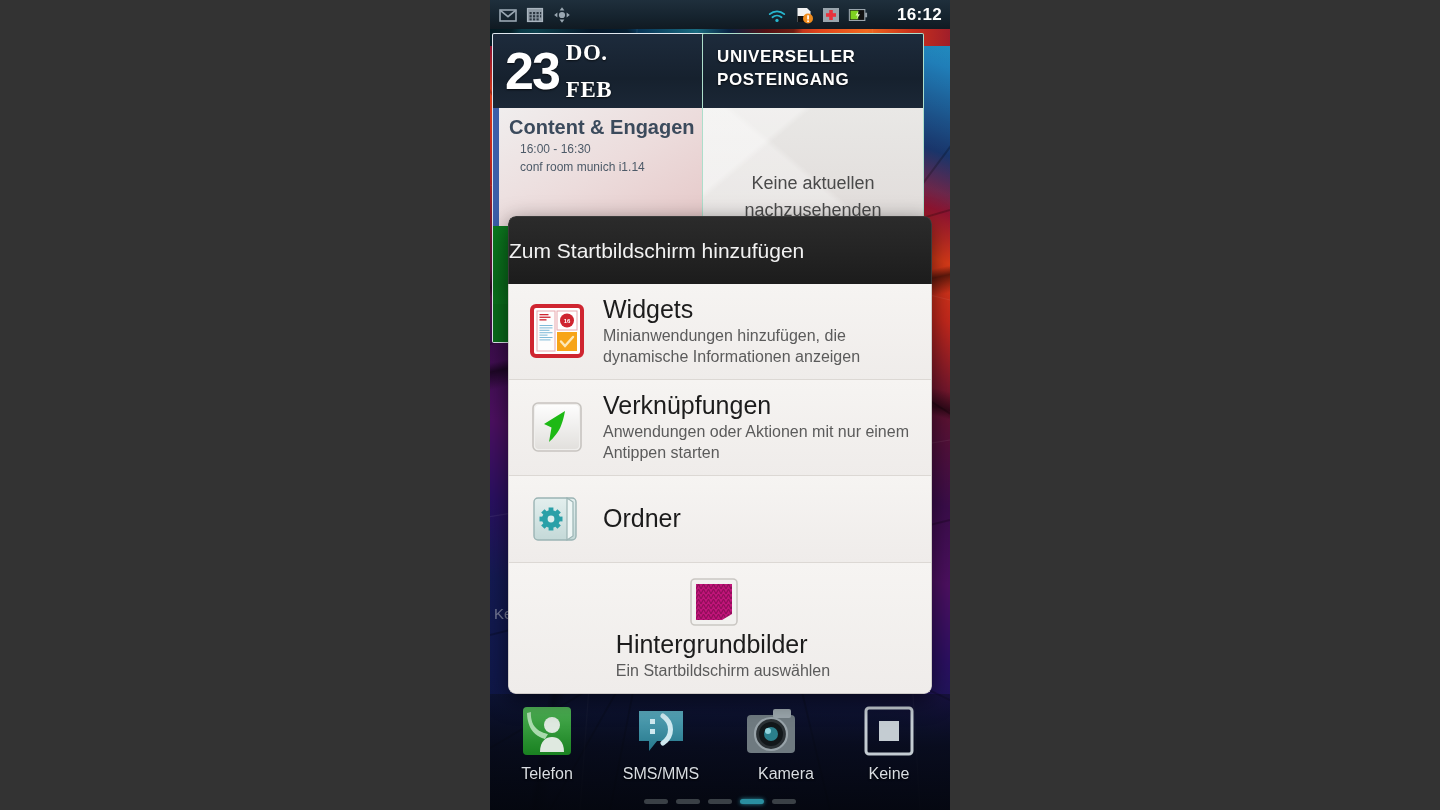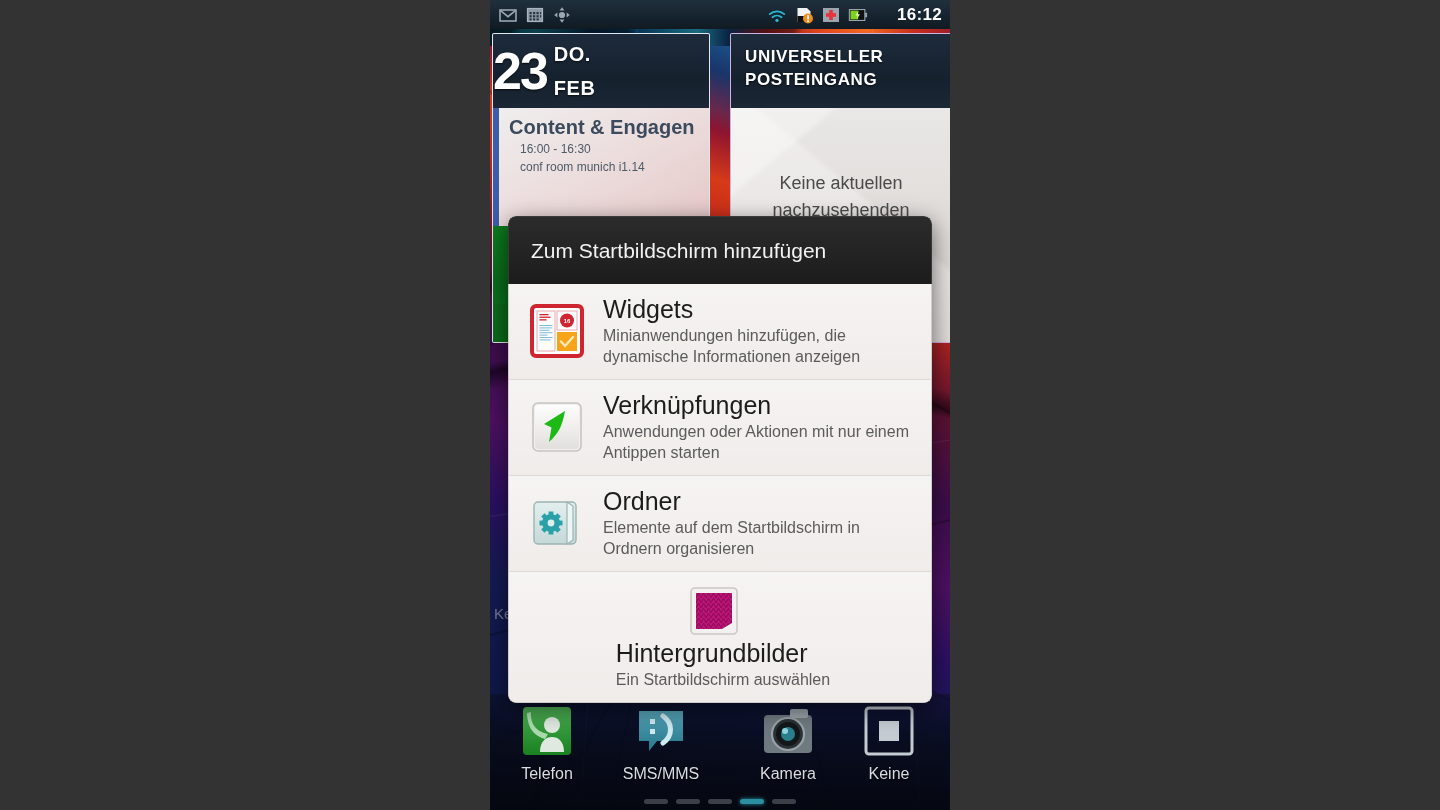--- a/index.html
+++ b/index.html
@@ -98,32 +98,34 @@
     z-index: 5;
   }
   #widget-cal {
     left: 2px; top: 33px; width: 218px; height: 310px;
     background: #eceaea;
   }
   #widget-cal .wtop {
     height: 74px;
     background: linear-gradient(180deg, #1d2b3c 0%, #16212e 60%, #1b2736 100%);
     display: flex; align-items: center;
+    padding-left: 12px;
     box-sizing: border-box;
   }
   #cal-day {
     color: #ffffff; font-size: 52px; font-weight: bold;
     line-height: 52px; letter-spacing: -2px;
     text-shadow: 0 1px 2px rgba(0,0,0,0.7);
   }
   #cal-dm { margin-left: 7px; line-height: 1.0; }
   #cal-dow, #cal-mon {
-    color: #ffffff; font-size: 20px; font-weight: bold;
+    color: #ffffff; font-size: 23px; font-weight: bold;
     letter-spacing: 0.5px; display: block;
     text-shadow: 0 1px 2px rgba(0,0,0,0.7);
+    font-family: Liberation Serif, serif;
   }
   #cal-mon { margin-top: 14px; }
   #widget-cal .wbody {
     position: relative;
     height: 234px;
     background: linear-gradient(150deg, #f0eeee 0%, #ecdcdc 35%, #e6c9c9 65%, #e2bdbd 100%);
     padding: 8px 0 0 7px;
     box-sizing: border-box;
   }
   #widget-cal .wbody::before {
@@ -142,22 +144,22 @@
   #cal-green {
     position: absolute; left: 0; top: 118px; width: 24px; height: 116px;
     background: linear-gradient(180deg,#0c7a1f 0%, #0a6b1b 50%, #0c7a1f 100%);
   }
   #cal-green2 {
     position: absolute; left: 0; top: 196px; width: 24px; height: 38px;
     background: #0a6b1b;
   }
 
   #widget-mail {
-    left: 240px; top: 33px; width: 222px; height: 310px;
-    background: #a21caf;
+    left: 212px; top: 33px; width: 222px; height: 310px;
+    background: #22c55e;
   }
   #widget-mail .wtop {
     height: 74px;
     background: linear-gradient(180deg, #1d2b3c 0%, #16212e 60%, #1b2736 100%);
     padding: 11px 0 0 14px;
     box-sizing: border-box;
   }
   #mail-t1, #mail-t2 {
     color: #ffffff; font-size: 17px; font-weight: bold;
     letter-spacing: 0.6px; display: block; line-height: 23px;
@@ -196,21 +198,20 @@
     border-radius: 8px;
     box-shadow: 0 6px 22px rgba(0,0,0,0.55);
     overflow: hidden;
   }
   #dlg-title {
     height: 68px;
     background: linear-gradient(180deg, #2b2b2b 0%, #242424 50%, #1c1c1c 100%);
     color: #f2f2f2;
     font-size: 21px;
     display: flex; align-items: center;
-    padding-left: 22px;
     box-sizing: border-box;
     border-top-left-radius: 8px; border-top-right-radius: 8px;
     border: 1px solid #3a3a3a; border-bottom: none;
   }
   #dlg-body {
     background: #f3f1ef;
     border: 1px solid #cfcbc8; border-top: none;
     border-bottom-left-radius: 8px; border-bottom-right-radius: 8px;
   }
   .dlg-item {
@@ -457,21 +458,20 @@
                   <g transform="rotate(45 22 28)">
                     <rect x="19.6" y="16.5" width="4.8" height="23"></rect>
                     <rect x="10.5" y="25.6" width="23" height="4.8"></rect>
                   </g>
                 </g>
                 <circle cx="22" cy="28" r="3.4" fill="#dceeed"></circle>
               </svg>
             </span>
             <span class="dlg-txt">
               <span class="dlg-h">Ordner</span>
-              <span class="dlg-s">Elemente auf dem Startbildschirm in Ordnern organisieren</span>
             </span>
           </div>
 
           <div class="dlg-item">
             <span class="dlg-ico">
               <svg viewBox="0 0 56 56" width="56" height="56">
                 <rect x="5" y="5" width="46" height="46" rx="4" fill="#f2f1ef" stroke="#cac7c3" stroke-width="1.6"></rect>
                 <defs>
                   <pattern id="zig" width="5" height="5" patternUnits="userSpaceOnUse">
                     <rect width="5" height="5" fill="#c2147a"></rect>
@@ -522,21 +522,21 @@
             </defs>
           <g fill="#cfe9f0">
             <rect x="17" y="16" width="5" height="5"></rect>
             <rect x="17" y="26" width="5" height="5"></rect>
           </g>
           <path d="M30 13 C40 20 40 33 30 40" fill="none" stroke="#cfe9f0" stroke-width="5" stroke-linecap="round"></path>
         </svg>
         <span class="dock-lbl">SMS/MMS</span>
       </div>
 
-      <div class="dock-item" style="left:255px;">
+      <div class="dock-item" style="left:238px;text-align:right;">
         <svg class="dock-ico" viewBox="0 0 56 56">
           <rect x="4" y="12" width="48" height="38" rx="4" fill="#6f7a80"></rect>
           <rect x="30" y="6" width="18" height="9" rx="2" fill="#9aa5ab"></rect>
           <circle cx="28" cy="31" r="16" fill="#2b3135"></circle>
           <circle cx="28" cy="31" r="12" fill="#12171a"></circle>
           <circle cx="28" cy="31" r="7" fill="#2a7f8c"></circle>
           <circle cx="25" cy="28" r="3" fill="#8fd4dd"></circle>
           <circle cx="28" cy="31" r="16" fill="none" stroke="#98a3a9" stroke-width="2.2"></circle>
         </svg>
         <span class="dock-lbl">Kamera</span>

